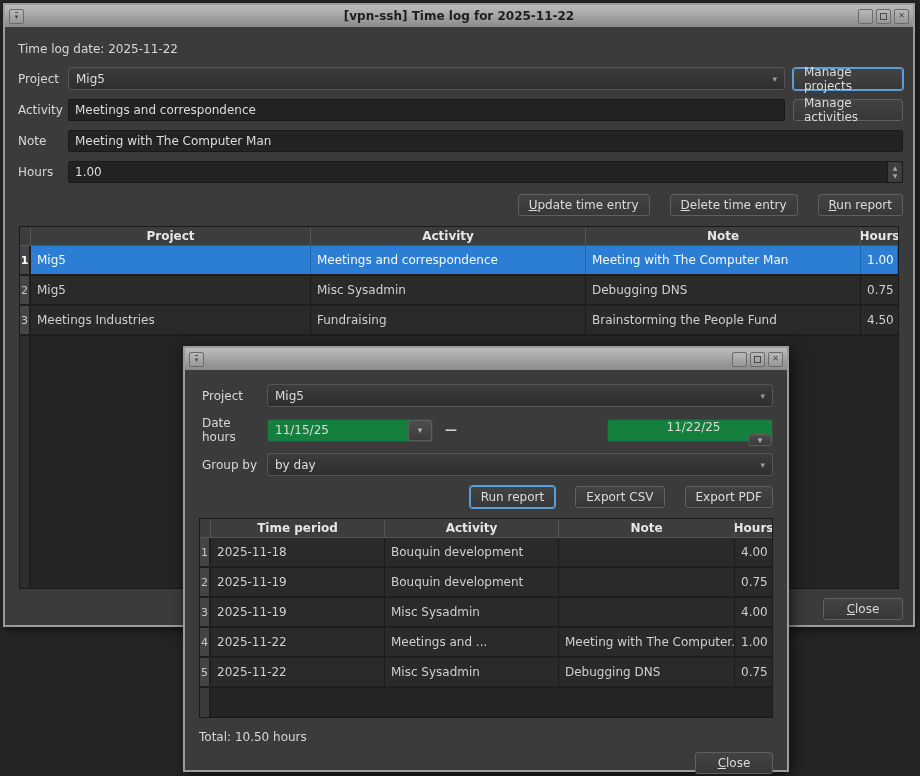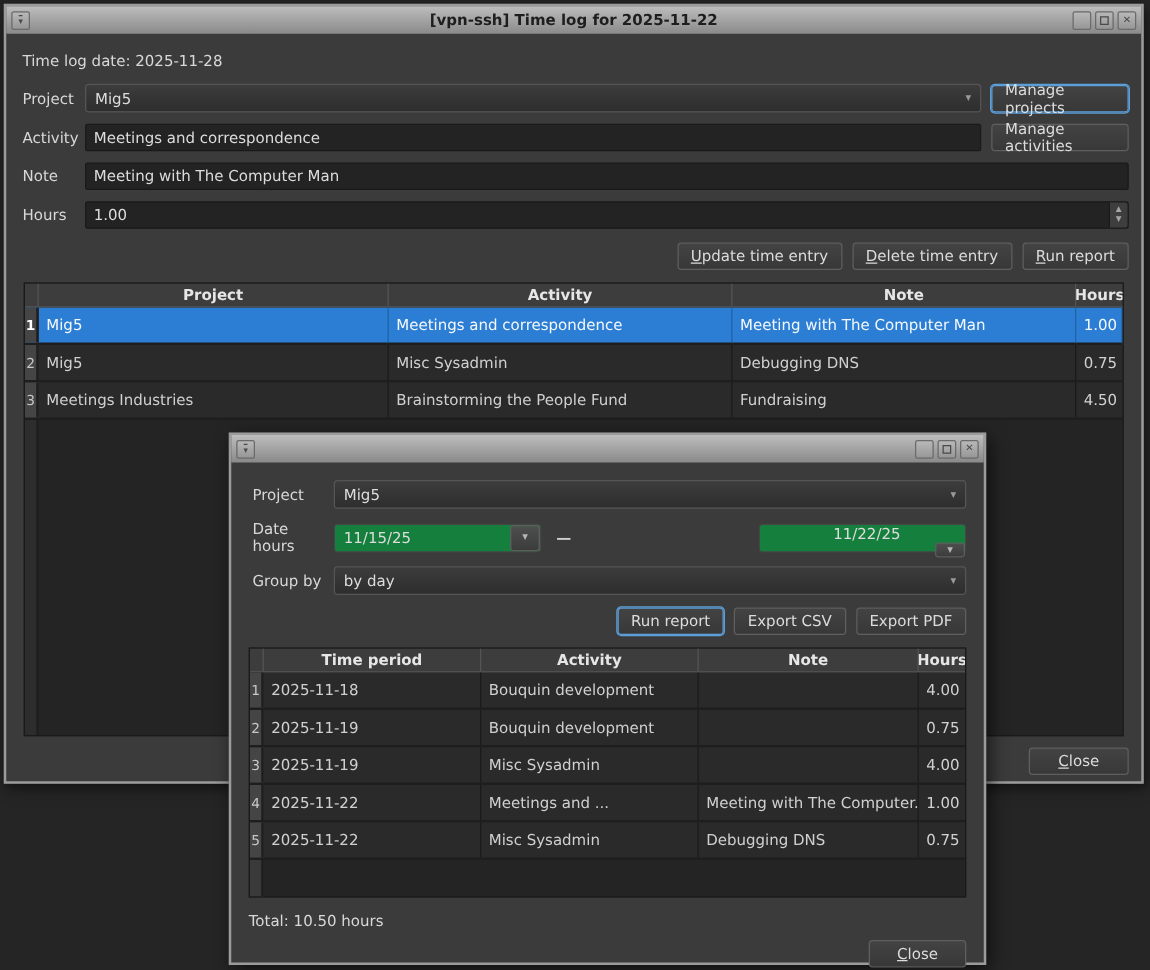--- a/index.html
+++ b/index.html
@@ -113,21 +113,21 @@
     font-size:12px;
     cursor:default;
     flex:none;
   }
   .btn span { display:block; }
   .btn.focused {
     border:1px solid #5c9fd8;
     box-shadow:0 0 0 1px #5c9fd8;
   }
   .mnemonic::first-letter { text-decoration:underline; }
-  .btnrow { display:flex; justify-content:flex-end; gap:8px; }
+  .btnrow { display:flex; justify-content:flex-end; gap:20px; }
 
   
   .ttable { background:#242424; border:1px solid #1a1a1a; display:flex; flex-direction:column; }
   .thead { display:flex; height:19px; background:#3d3d3d; border-bottom:1px solid #555; flex:none; }
   .th {
     font-weight:bold; color:#e6e6e6;
     display:flex; align-items:center; justify-content:center;
     border-right:1px solid #555;
     overflow:hidden; white-space:nowrap;
   }
@@ -188,21 +188,21 @@
       <div class="tb-btn tb-max">
           <span></span>
         </div>
       <div class="tb-btn">
           <span>✕</span>
         </div>
     </div>
   </div>
 
   <div class="content">
-    <div style="margin:5px 0 11px 3px;">Time log date: 2025-11-28</div>
+    <div style="margin:5px 0 11px 3px;">Time log date: 2025-11-22</div>
 
     <div class="frow">
       <div class="lbl">Project</div>
       <div class="combo field-flex">
         <span>Mig5</span>
         <span class="combo-arrow">▾</span>
       </div>
       <div class="btn focused mnemonic-off" style="width:110px; margin-left:8px;">
         <span>Manage projects</span>
       </div>
@@ -267,22 +267,22 @@
         <div class="trow">
           <div class="gutcell col-gut">2</div>
           <div class="cell col-0">Mig5</div>
           <div class="cell col-1">Misc Sysadmin</div>
           <div class="cell col-2">Debugging DNS</div>
           <div class="cell col-3">0.75</div>
         </div>
         <div class="trow">
           <div class="gutcell col-gut">3</div>
           <div class="cell col-0">Meetings Industries</div>
+          <div class="cell col-1">Fundraising</div>
           <div class="cell col-2">Brainstorming the People Fund</div>
-          <div class="cell col-1">Fundraising</div>
           <div class="cell col-3">4.50</div>
         </div>
         <div class="gut-rest">
           <div class="gut-strip col-gut"></div>
         </div>
       </div>
     </div>
 
     <div class="btnrow" style="margin-top:9px;">
       <div class="btn" style="width:80px;">

